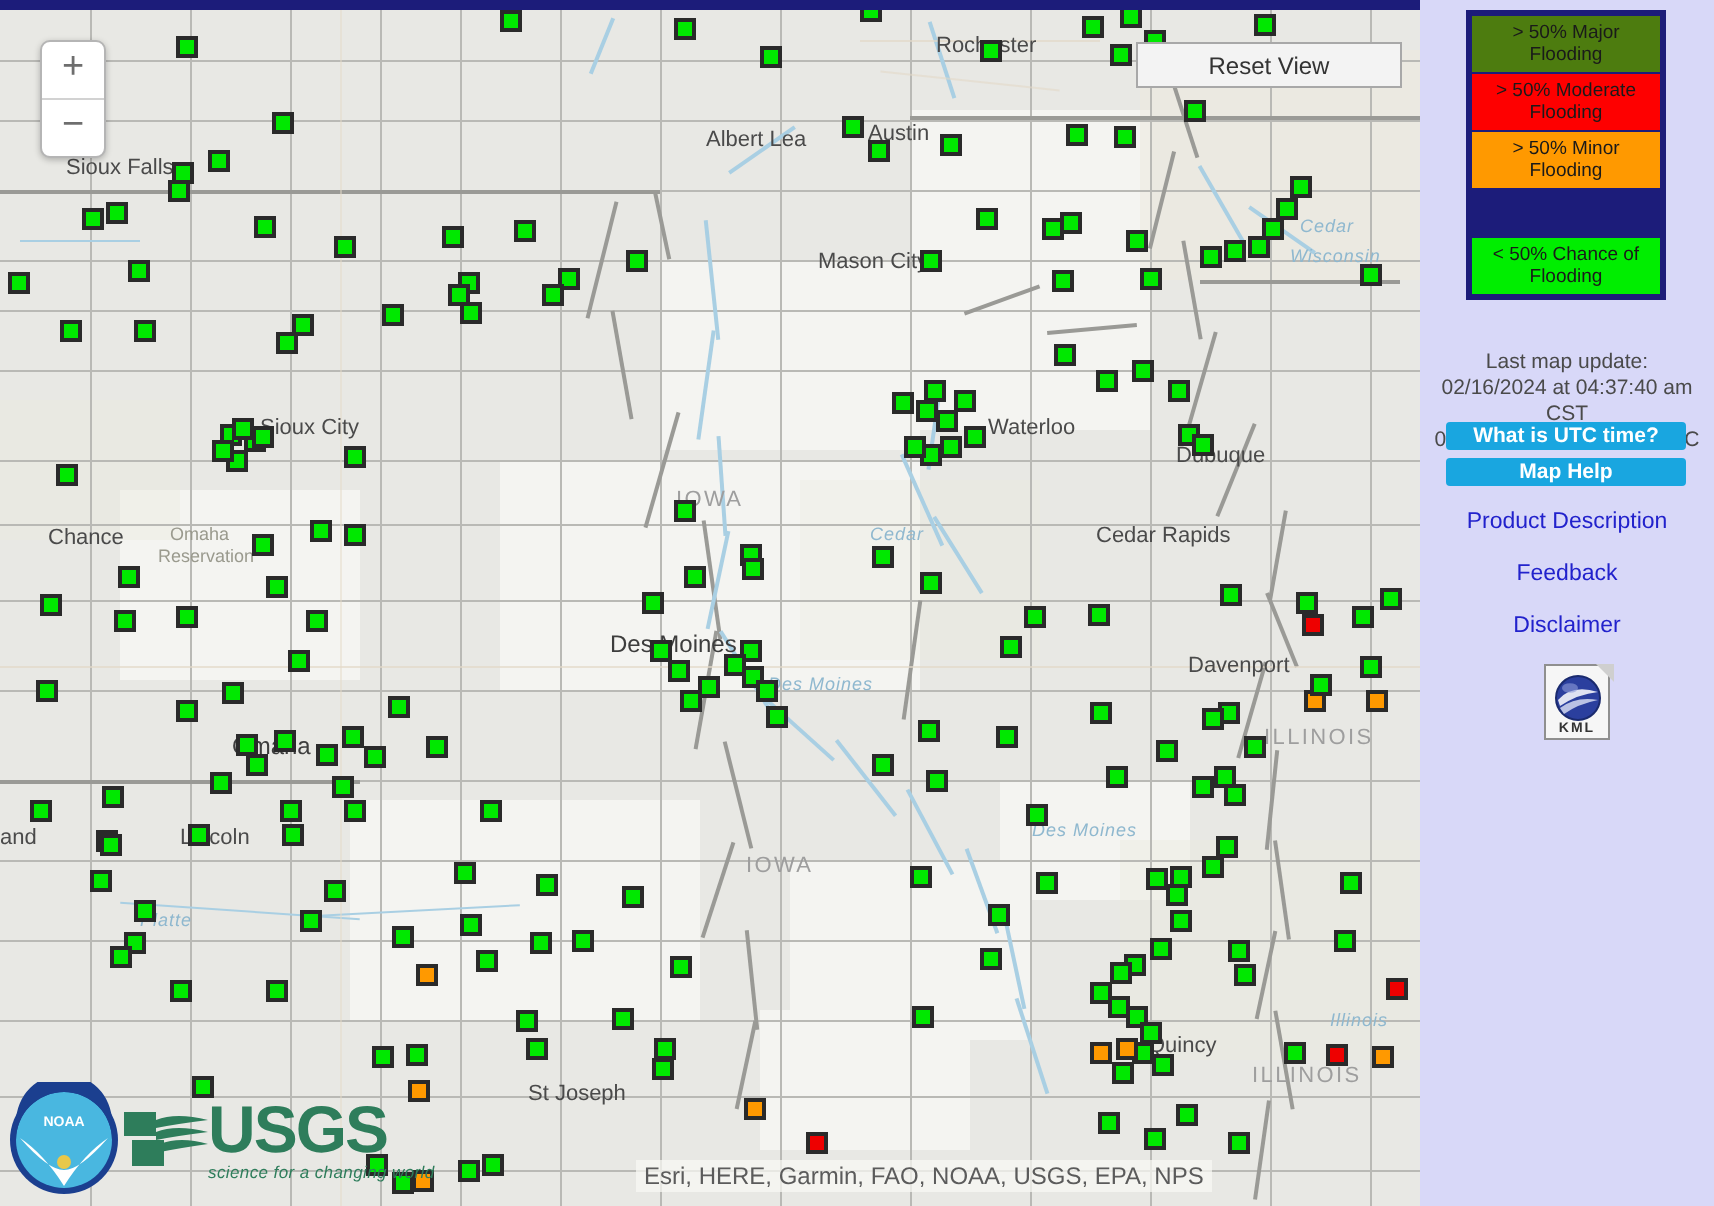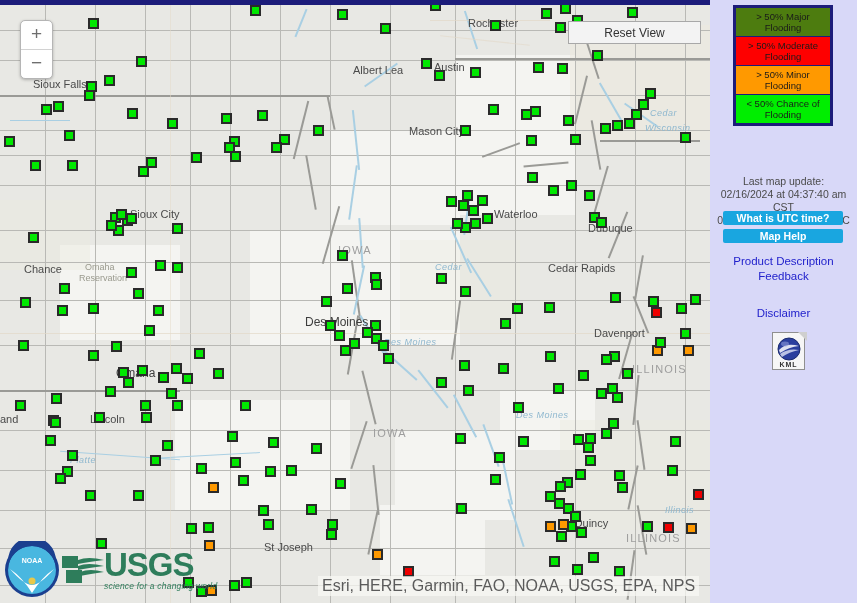--- a/index.html
+++ b/index.html
@@ -77,21 +77,21 @@
   #switch-basemap .tri{
     position:absolute;left:7px;top:8px;
     width:0;height:0;border-left:5px solid #333;
     border-top:4px solid transparent;border-bottom:4px solid transparent;
   }
   #reset-view{text-align:center;margin-top:10px;}
 
   
   #attribution{
     position:absolute;left:318px;bottom:7px;z-index:22;
-    font-size:16px;color:#5b5b5b;
+    font-size:12px;color:#5b5b5b;
     background:rgba(248,248,244,.72);padding:1px 4px;white-space:nowrap;
   }
   #esri-wm{
     position:absolute;right:6px;bottom:4px;z-index:22;
     text-align:left;opacity:.85;
   }
   #esri-wm .pw{
     font-size:7px;color:#fff;letter-spacing:1.1px;
     text-shadow:0 0 2px rgba(0,0,0,.25);
   }
@@ -127,41 +127,41 @@
     border:3px solid #1c1c7a;background:#1c1c7a;box-sizing:border-box;
   }
   .legend-row{
     text-align:center;font-size:9.5px;color:#1a1a1a;
     padding:3px 2px;line-height:11px;border-bottom:1px solid #1c1c7a;
   }
   .legend-row:last-child{border-bottom:none;}
   .lg-major{background:#4d7c0f;}
   .lg-moderate{background:#fe0000;}
   .lg-minor{background:#ff9900;}
-  .lg-chance{background:#00ee00;}
+  .lg-chance{background:#00ee00;margin-top:24px;}
   .lg-none{background:#808080;color:#fff;}
 
   #update-block{
     position:absolute;left:0;top:175px;width:147px;text-align:center;
     font-size:10.5px;color:#4a4a4a;line-height:13px;
   }
   .sbtn{
     display:block;margin:0 auto;width:120px;height:14px;line-height:14px;
     background:#19a6e0;color:#fff;font-size:10.5px;font-weight:bold;
     text-align:center;border-radius:2px;cursor:pointer;
   }
   #btn-utc{position:absolute;left:13px;top:211px;}
   #btn-help{position:absolute;left:13px;top:229px;}
 
   .slink{
     position:absolute;width:147px;text-align:center;
     font-size:11.5px;color:#2222cc;cursor:pointer;
   }
   #link-product{top:255px;}
-  #link-feedback{top:270px;}
+  #link-feedback{top:281px;}
   #link-disclaimer{top:307px;}
 
   #kml{
     position:absolute;left:62px;top:332px;width:35px;height:38px;cursor:pointer;
   }
   #kml .page{
     position:absolute;left:0;top:0;width:33px;height:38px;
     background:#f6f6f6;border:1px solid #8f8f8f;box-sizing:border-box;
   }
   #kml .fold{

